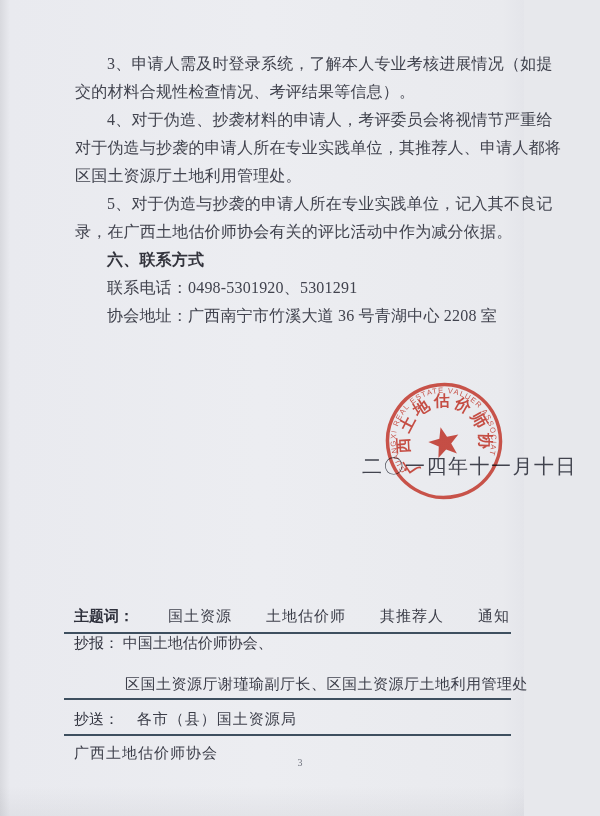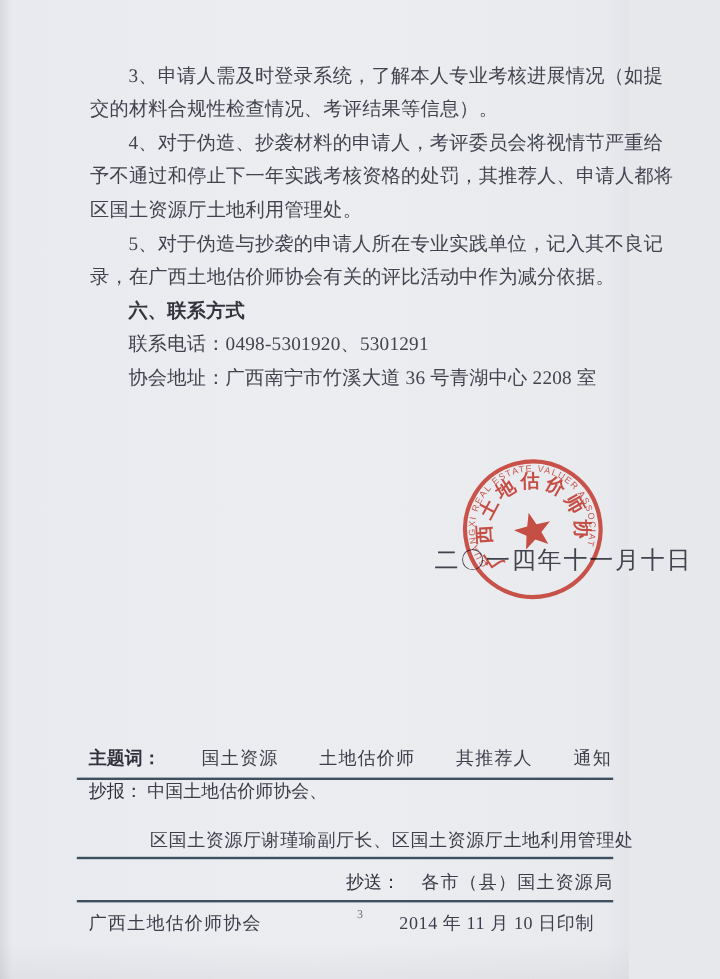--- a/index.html
+++ b/index.html
@@ -45,30 +45,29 @@
     color:#3c3e49;font-size:15px;
   }
   .f-row{white-space:nowrap;}
   .f-label{font-weight:bold;color:#2f313c;}
   .f-label.normal{font-weight:normal;}
   .keywords-row{
     display:flex;align-items:baseline;gap:34px;
     padding:3px 0 6px 10px;
     border-bottom:2px solid #3e4f5f;
   }
-  .keywords-row .kw{letter-spacing:1px;margin-top:16px;}
+  .keywords-row .kw{letter-spacing:1px;}
   .cc-report-row{padding-left:10px;}
   .cc-report-row2{
     margin-top:22px;padding-left:61px;padding-bottom:4px;
     border-bottom:2px solid #3e4f5f;letter-spacing:0.5px;
   }
   .cc-send-row{
     margin-top:7px;padding:3px 0 5px 10px;
     border-bottom:2px solid #3e4f5f;
-    text-align:right;
   }
   .cc-send-row .f-value{margin-left:14px;letter-spacing:1px;}
   .print-row{
     margin-top:8px;padding-left:10px;display:flex;
     justify-content:space-between;letter-spacing:1px;
   }
   .print-row .print-date{padding-right:16px;letter-spacing:0.5px;}
   .page-number{
     position:absolute;left:0;top:757px;width:600px;text-align:center;
     font-size:10px;color:#70737e;
@@ -77,21 +76,21 @@
 </style>
 </head>
 <body>
 
 <div class="page">
 
   <div class="body-text">
       <div class="line indent">3、申请人需及时登录系统，了解本人专业考核进展情况（如提</div>
       <div class="line">交的材料合规性检查情况、考评结果等信息）。</div>
       <div class="line indent">4、对于伪造、抄袭材料的申请人，考评委员会将视情节严重给</div>
-      <div class="line">予不通过和停止下一年实践考核资格的处罚，其推荐人、申请人都将</div>
+      <div class="line">对于伪造与抄袭的申请人所在专业实践单位，其推荐人、申请人都将</div>
       <div class="line">区国土资源厅土地利用管理处。</div>
       <div class="line indent">5、对于伪造与抄袭的申请人所在专业实践单位，记入其不良记</div>
       <div class="line">录，在广西土地估价师协会有关的评比活动中作为减分依据。</div>
       <div class="line indent bold">六、联系方式</div>
       <div class="line indent">联系电话：0498-5301920、5301291</div>
       <div class="line indent">协会地址：广西南宁市竹溪大道 36 号青湖中心 2208 室</div>
     </div>
 
   <div class="stamp">
     <svg width="122" height="122" viewBox="0 0 120 120">
@@ -126,19 +125,18 @@
       <span class="f-label normal">抄报：</span>
       <span class="f-value">中国土地估价师协会、</span>
     </div>
     <div class="f-row cc-report-row2">区国土资源厅谢瑾瑜副厅长、区国土资源厅土地利用管理处</div>
     <div class="f-row cc-send-row">
       <span class="f-label normal">抄送：</span>
       <span class="f-value">各市（县）国土资源局</span>
     </div>
     <div class="f-row print-row">
       <span>广西土地估价师协会</span>
-      <span class="print-date">2014 年 11 月 10 日印制</span>
     </div>
   </div>
 
   <div class="page-number">3</div>
 
 </div>
 
 </body></html>

